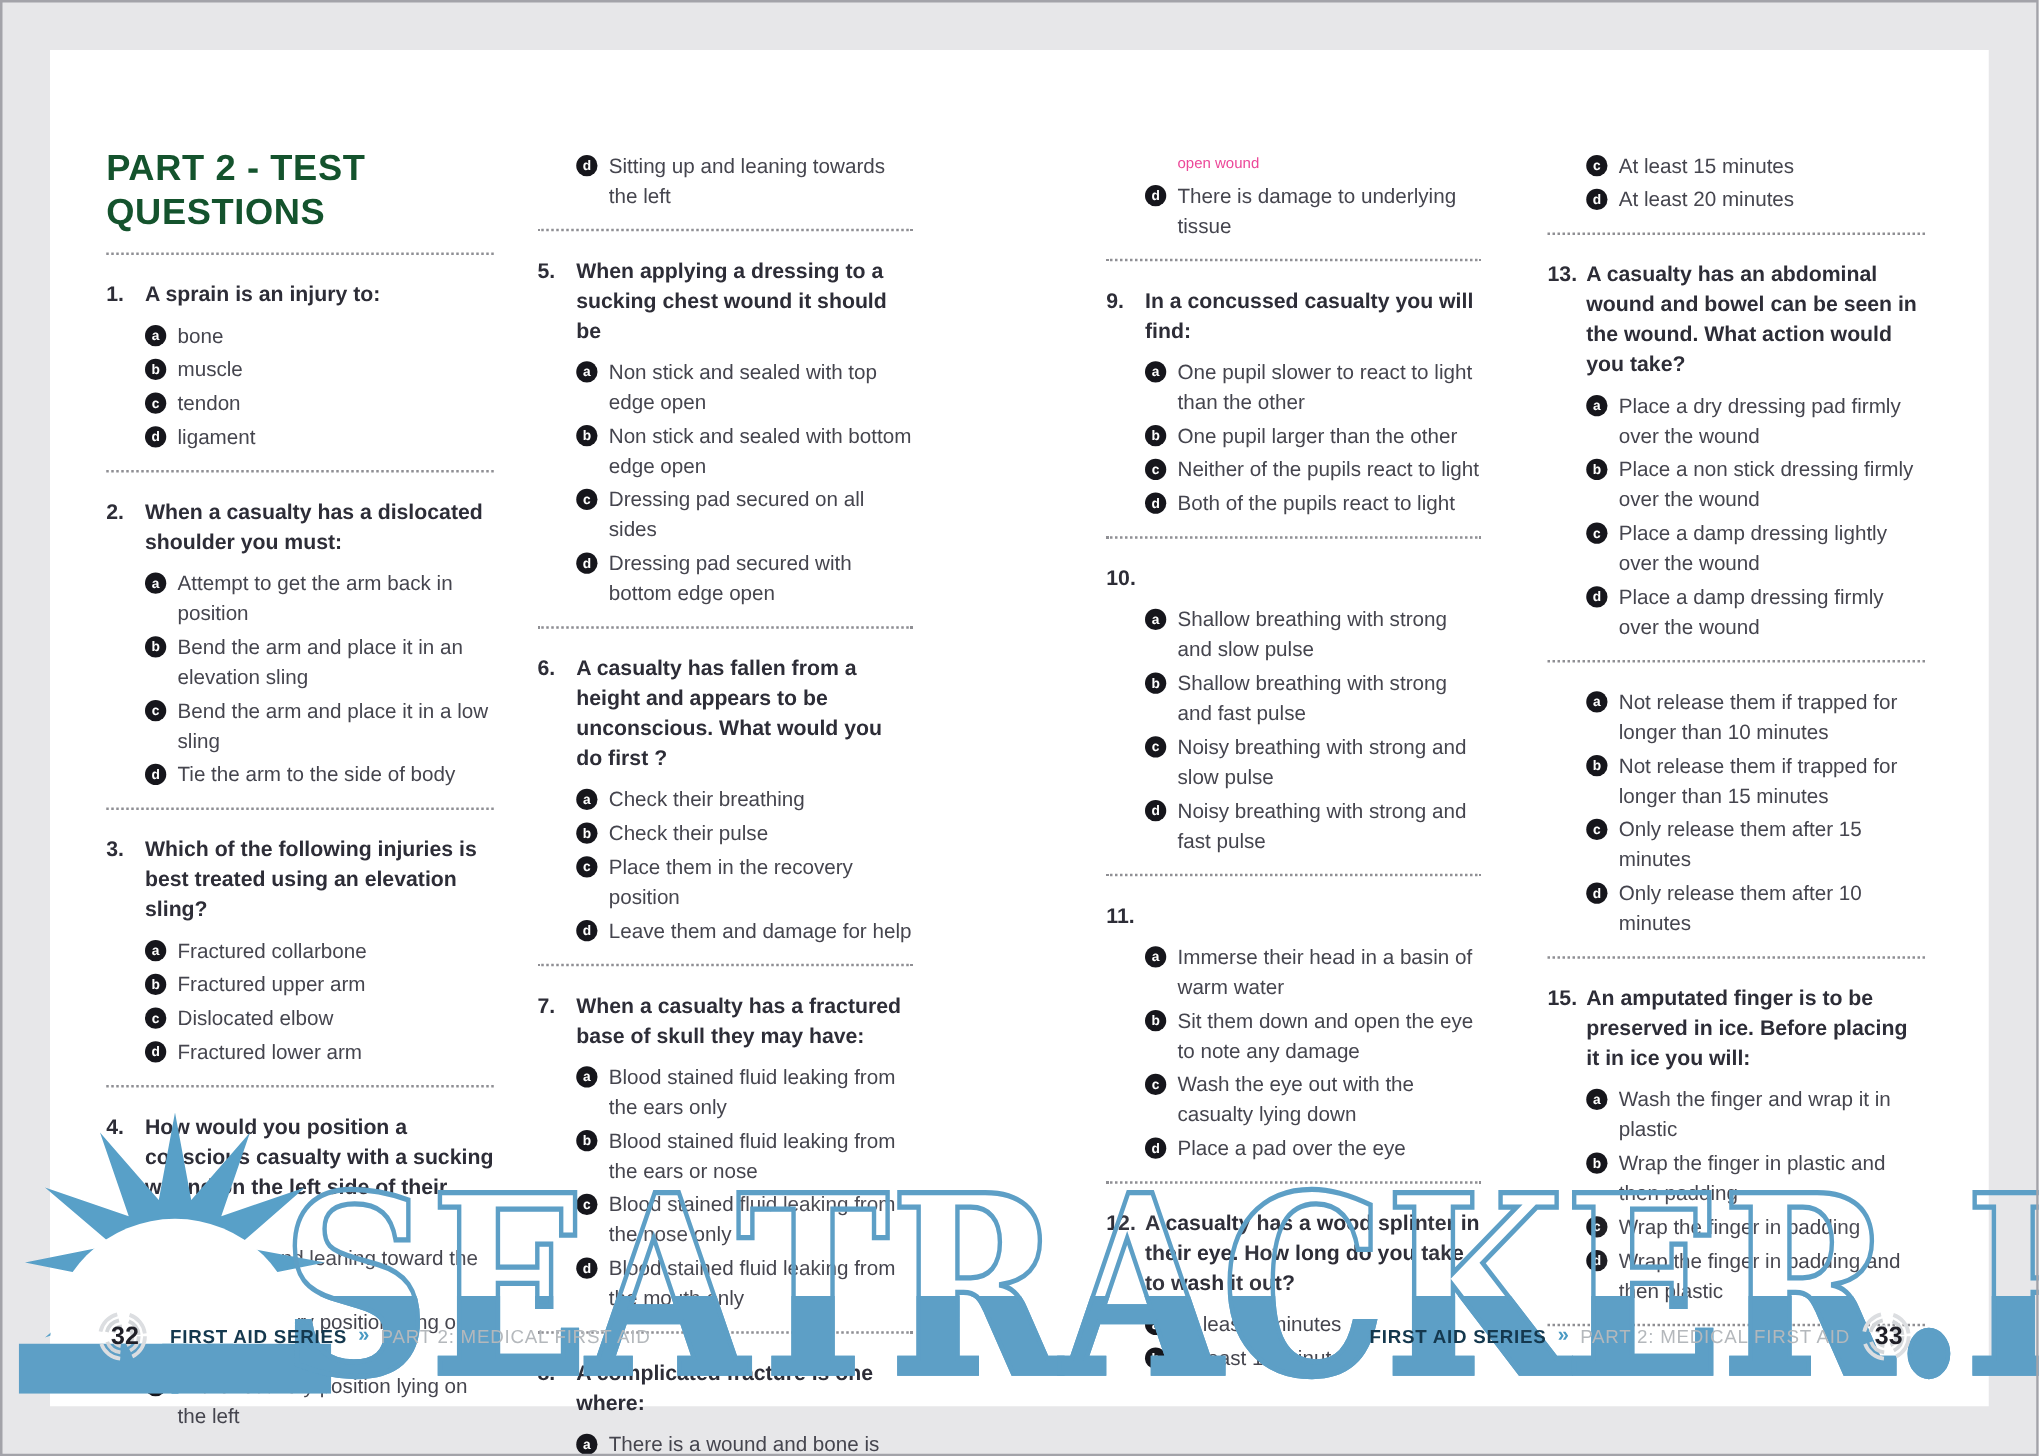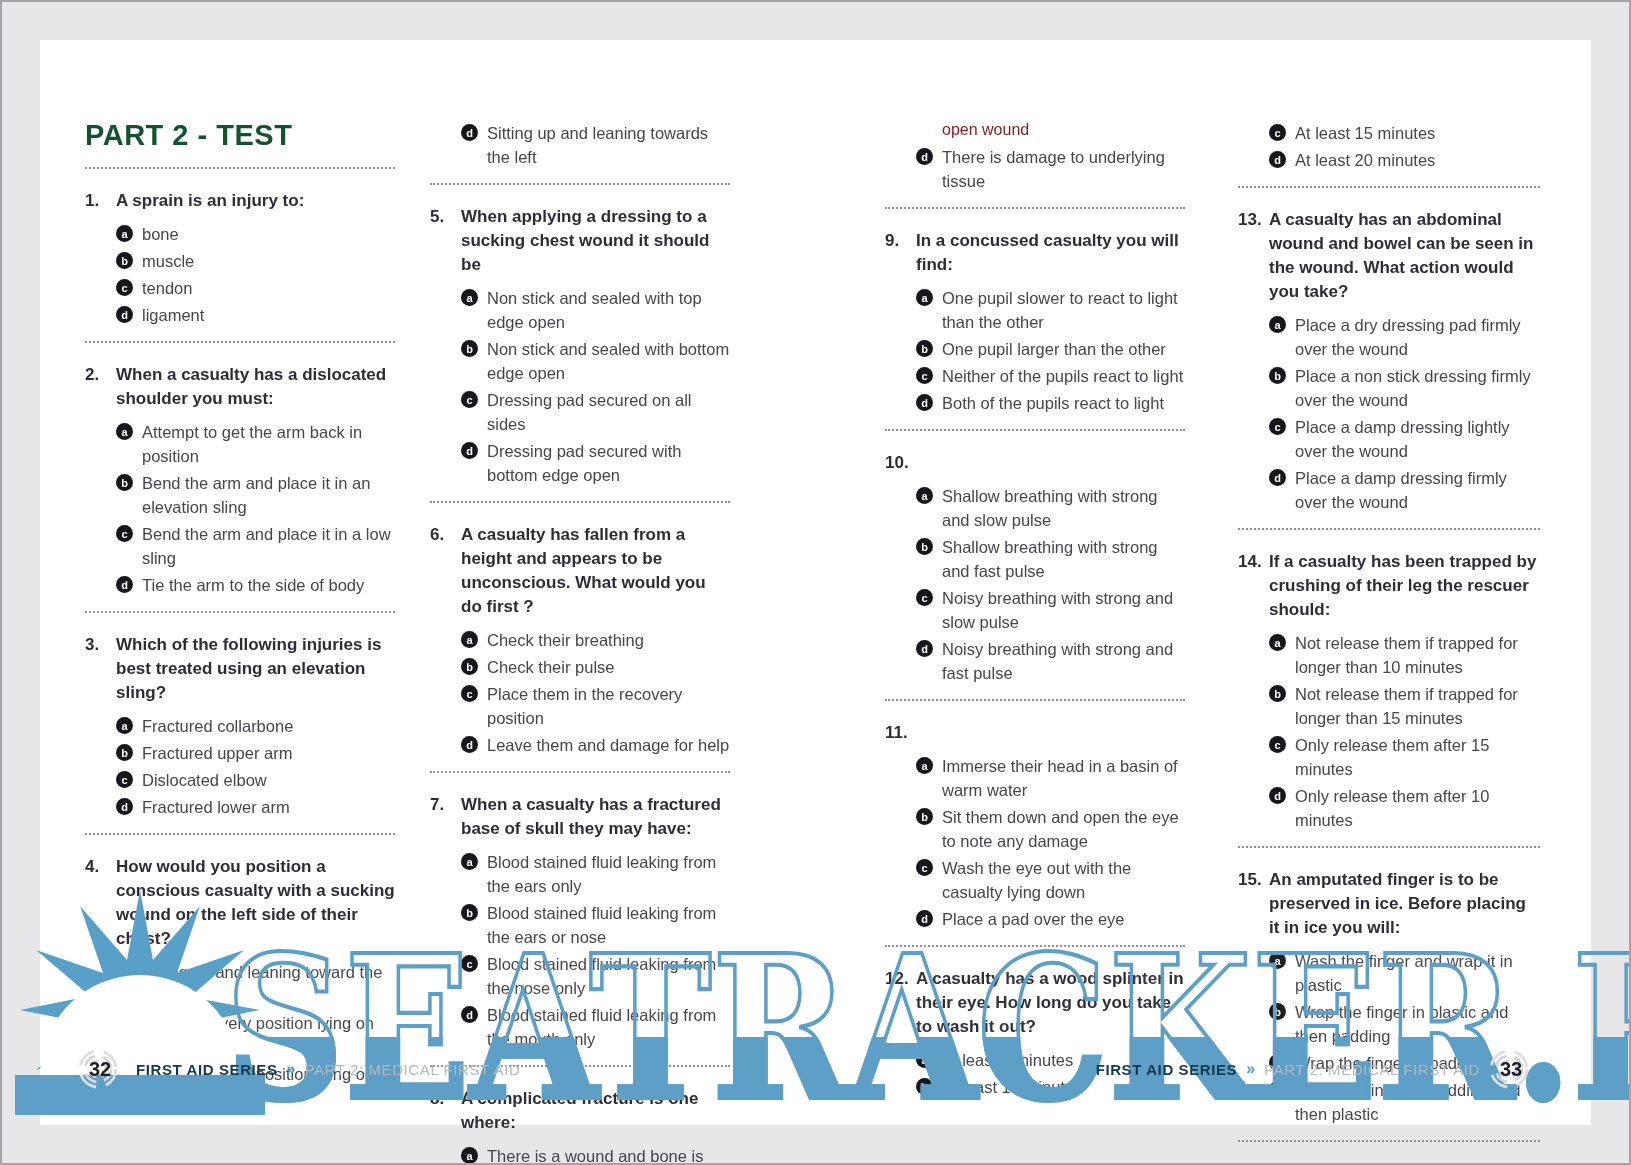--- a/index.html
+++ b/index.html
@@ -30,21 +30,21 @@
   .opts{margin-top:9px;}
   .opt{
     display:grid;grid-template-columns:26px 1fr;margin-left:31px;
     font-size:16.5px;line-height:24px;color:#45454e;margin-top:3px;
   }
   .badge{
     width:17px;height:17px;border-radius:50%;background:#16161c;color:#ffffff;
     font-size:11px;font-weight:bold;display:flex;align-items:center;justify-content:center;
     margin-top:3px;
   }
-  .lead{margin-left:57px;font-size:16px;line-height:24px;color:#7f1d1d;}
+  .lead{margin-left:57px;font-size:12px;line-height:24px;color:#ec4899;}
 
   
   .footer{
     position:absolute;bottom:40px;height:32px;z-index:10;
     display:flex;align-items:center;justify-content:center;
   }
   .f-left{left:38px;}
   .f-right{right:58px;}
   .pagewrap{position:relative;width:44px;height:32px;display:flex;align-items:center;justify-content:center;}
   .arcs{position:absolute;left:0;top:-4px;}
@@ -70,20 +70,21 @@
   }
   .sun{position:absolute;left:15px;top:860px;z-index:6;}
 </style>
 </head>
 <body>
 
 <div class="sheet">
   <div class="col col0">
       <div class="heading">
         <div>PART 2 - TEST</div>
+        <div>QUESTIONS</div>
       </div>
       <div class="rule"></div>
       <div class="q">
         <div class="qhead">
           <span>1.</span>
           <span>A sprain is an injury to:</span>
         </div>
         <div class="opts">
           <div class="opt">
             <span class="badge">a</span>
@@ -407,24 +408,20 @@
             <span>Place a damp dressing lightly over the wound</span>
           </div>
           <div class="opt">
             <span class="badge">d</span>
             <span>Place a damp dressing firmly over the wound</span>
           </div>
         </div>
       </div>
       <div class="rule"></div>
       <div class="q">
-        <div class="qhead">
-          <span>14.</span>
-          <span>If a casualty has been trapped by crushing of their leg the rescuer should:</span>
-        </div>
         <div class="opts">
           <div class="opt">
             <span class="badge">a</span>
             <span>Not release them if trapped for longer than 10 minutes</span>
           </div>
           <div class="opt">
             <span class="badge">b</span>
             <span>Not release them if trapped for longer than 15 minutes</span>
           </div>
           <div class="opt">

